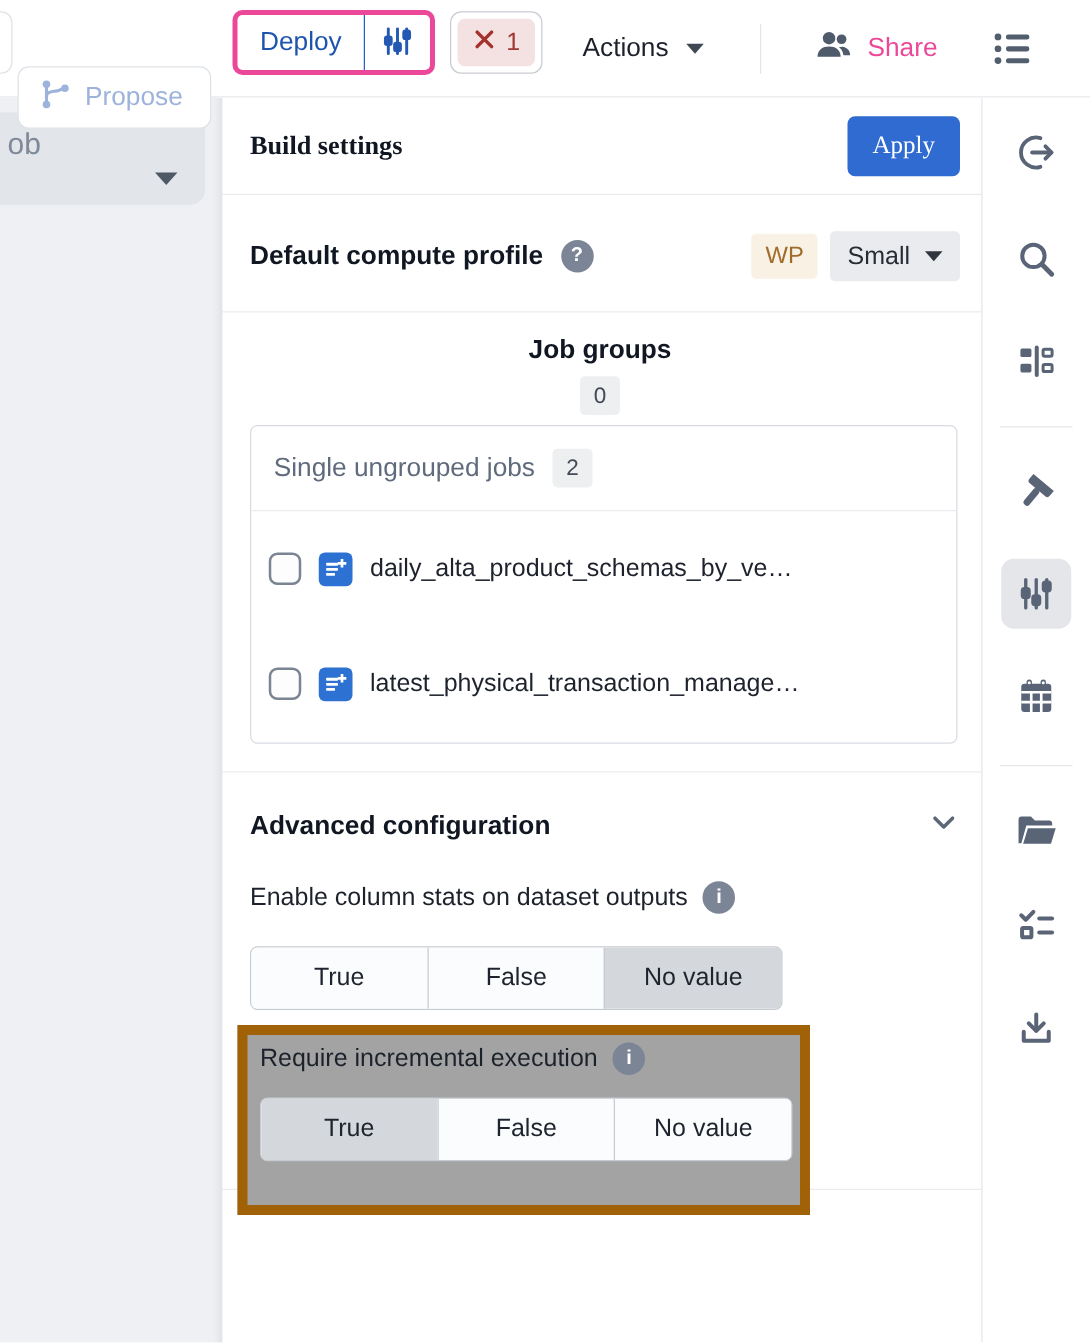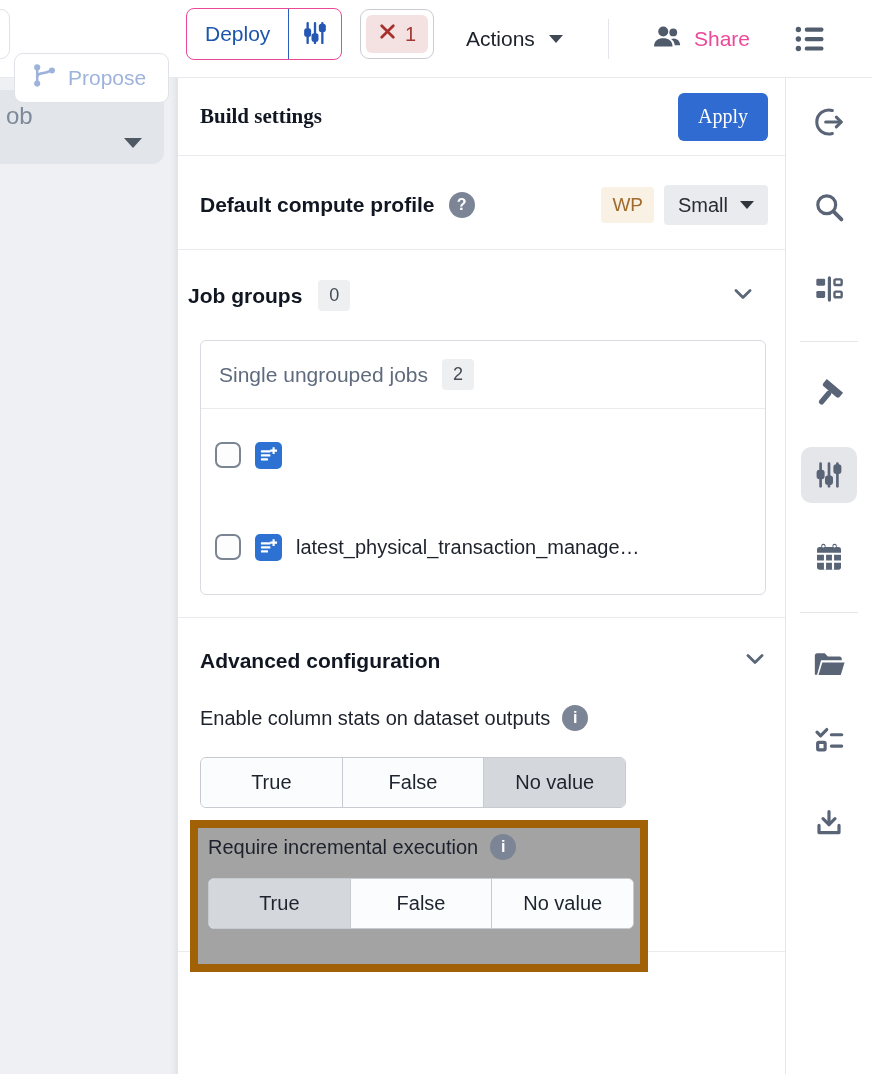--- a/index.html
+++ b/index.html
@@ -9,21 +9,21 @@
 
   
   .toolbar { position:absolute; left:0; top:0; width:872px; height:78px; background:#fff;
     border-bottom:1px solid #e7e9ec; display:flex; align-items:center; z-index:5; }
   .partial-btn { position:absolute; left:-30px; top:9px; width:40px; height:50px;
     border:1px solid #dfe3e8; border-radius:9px; background:#fff; }
   .btn-propose { position:absolute; left:14px; top:9px; height:50px; padding:0 22px 0 16px;
     display:flex; align-items:center; gap:10px; border:1px solid #dfe3e8; border-radius:9px;
     background:#fff; color:#9db3dc; font-size:21px;margin-top:44px; }
   .btn-deploy-group { position:absolute; left:186px; top:8px; height:52px; display:flex;
-    border:1px solid #ec4899; border-radius:8px; background:#fff; overflow:hidden; }
+    border:4px solid #ec4899; border-radius:8px; background:#fff; overflow:hidden; }
   .btn-deploy { padding:0 18px; display:flex; align-items:center; color:#1d55ad; font-size:21px; }
   .deploy-divider { width:1px; background:#2a60c0; }
   .btn-deploy-settings { width:52px; display:flex; align-items:center; justify-content:center; color:#2458b3; }
   .btn-error { position:absolute; left:360px; top:9px; height:50px; padding:5px;
     border:1px solid #c9cdd3; border-radius:9px; background:#fff; display:flex; align-items:center; }
   .error-pill { height:38px; background:#f3e2e1; border-radius:6px; padding:0 12px;
     display:flex; align-items:center; gap:8px; color:#a13a35; font-size:20px; }
   .actions { position:absolute; left:466px; top:0; height:78px; display:flex; align-items:center; gap:14px;
     font-size:21px; color:#1c212b; }
   .caret-down { width:0; height:0; border-left:7px solid transparent; border-right:7px solid transparent;
@@ -56,22 +56,22 @@
   .help-circle, .info-circle { width:26px; height:26px; border-radius:50%; background:#7b8596; color:#fff;
     display:inline-flex; align-items:center; justify-content:center; font-size:16px; font-weight:bold; }
   .wp-badge { margin-left:auto; background:#f8f1e4; color:#a06b2b; font-size:19px; padding:7px 11px;
     border-radius:4px; }
   .size-btn { margin-left:10px; background:#e9ebee; border:none; border-radius:4px; height:40px;
     padding:0 14px; display:flex; align-items:center; gap:12px; font-size:20px; color:#272c35;
     font-family:inherit; }
   .size-caret { width:0; height:0; border-left:7px solid transparent; border-right:7px solid transparent;
     border-top:8px solid #30353e; }
 
-  .groups-header { position:absolute; left:10px; top:190px; width:568px; height:55px;
-    display:flex; align-items:center; gap:16px; }
+  .groups-header { position:absolute; left:18px; top:190px; width:568px; height:55px;
+    display:flex; align-items:center; gap:9px;flex-direction:column; }
   .count-badge { background:#edeff1; color:#444b56; font-size:18px; padding:5px 11px; border-radius:4px; }
   .chev-right { margin-left:auto; color:#5c6878; }
 
   .jobs-card { position:absolute; left:22px; top:262px; width:566px; height:255px;
     border:1px solid #d8dce1; border-radius:6px; background:#fff; }
   .jobs-card-header { height:68px; display:flex; align-items:center; gap:14px; padding:0 18px;
     border-bottom:1px solid #e9ebee; color:#5f6b7d; font-size:21px; }
   .job-row { height:92px; display:flex; align-items:center; gap:14px; padding:0 14px; }
   .checkbox { width:26px; height:26px; border:2px solid #7a8492; border-radius:7px; background:#fdfdfe;
     flex:none; }
@@ -234,20 +234,21 @@
       <div class="job-row">
         <span class="checkbox"></span>
         <span class="job-icon">
           <svg width="19" height="19" viewBox="0 0 16 16" fill="#fff">
             <rect x="1.6" y="3.6" width="8" height="1.9" rx=".5"></rect>
             <rect x="1.6" y="7" width="8" height="1.9" rx=".5"></rect>
             <rect x="1.6" y="10.4" width="6" height="1.9" rx=".5"></rect>
             <path d="M11.4 1h1.8v2h2v1.8h-2v2h-1.8v-2h-2V3h2z"></path>
           </svg>
         </span>
+        <span class="job-name">daily_alta_product_schemas_by_ve…</span>
       </div>
       <div class="job-row">
         <span class="checkbox"></span>
         <span class="job-icon">
           <svg width="19" height="19" viewBox="0 0 16 16" fill="#fff">
             <rect x="1.6" y="3.6" width="8" height="1.9" rx=".5"></rect>
             <rect x="1.6" y="7" width="8" height="1.9" rx=".5"></rect>
             <rect x="1.6" y="10.4" width="6" height="1.9" rx=".5"></rect>
             <path d="M11.4 1h1.8v2h2v1.8h-2v2h-1.8v-2h-2V3h2z"></path>
           </svg>

